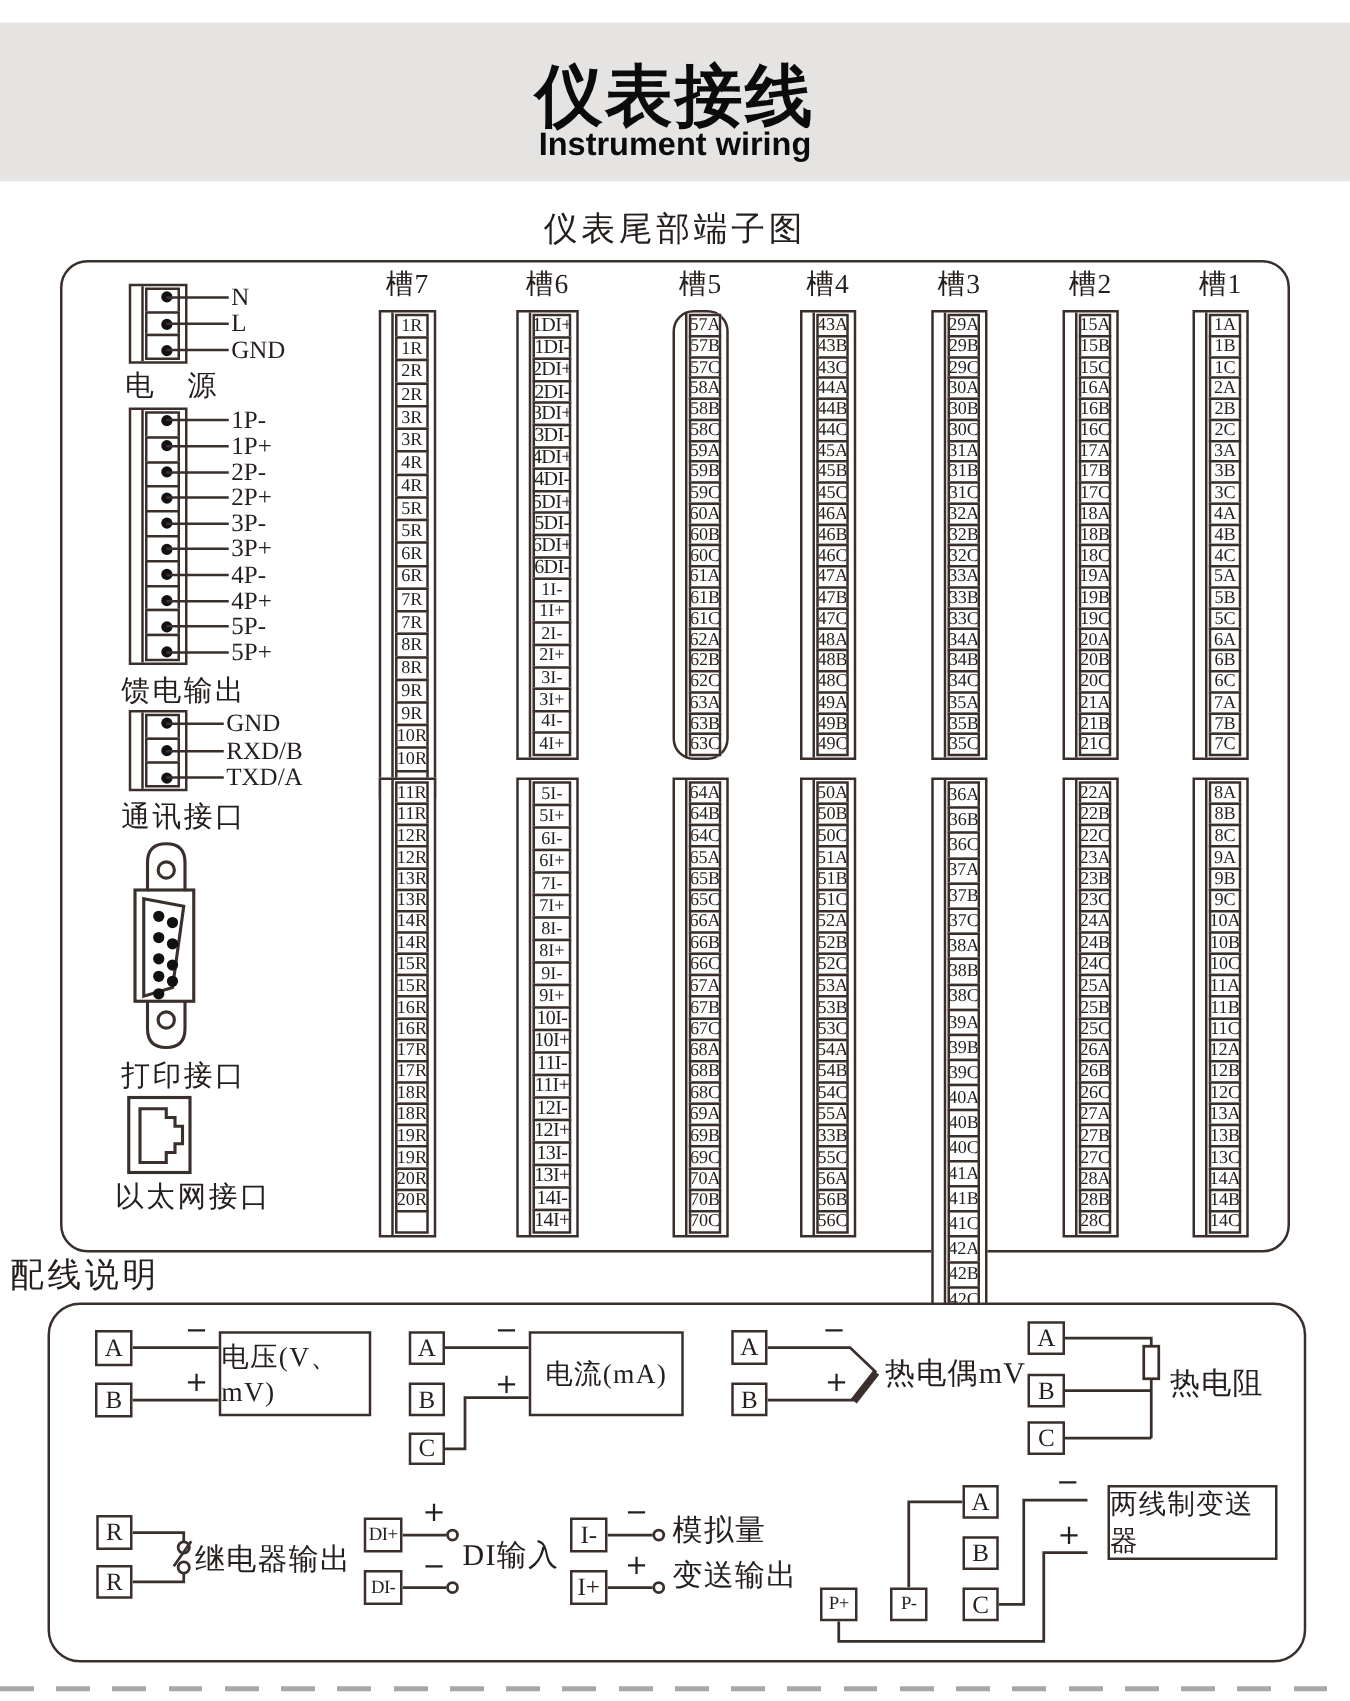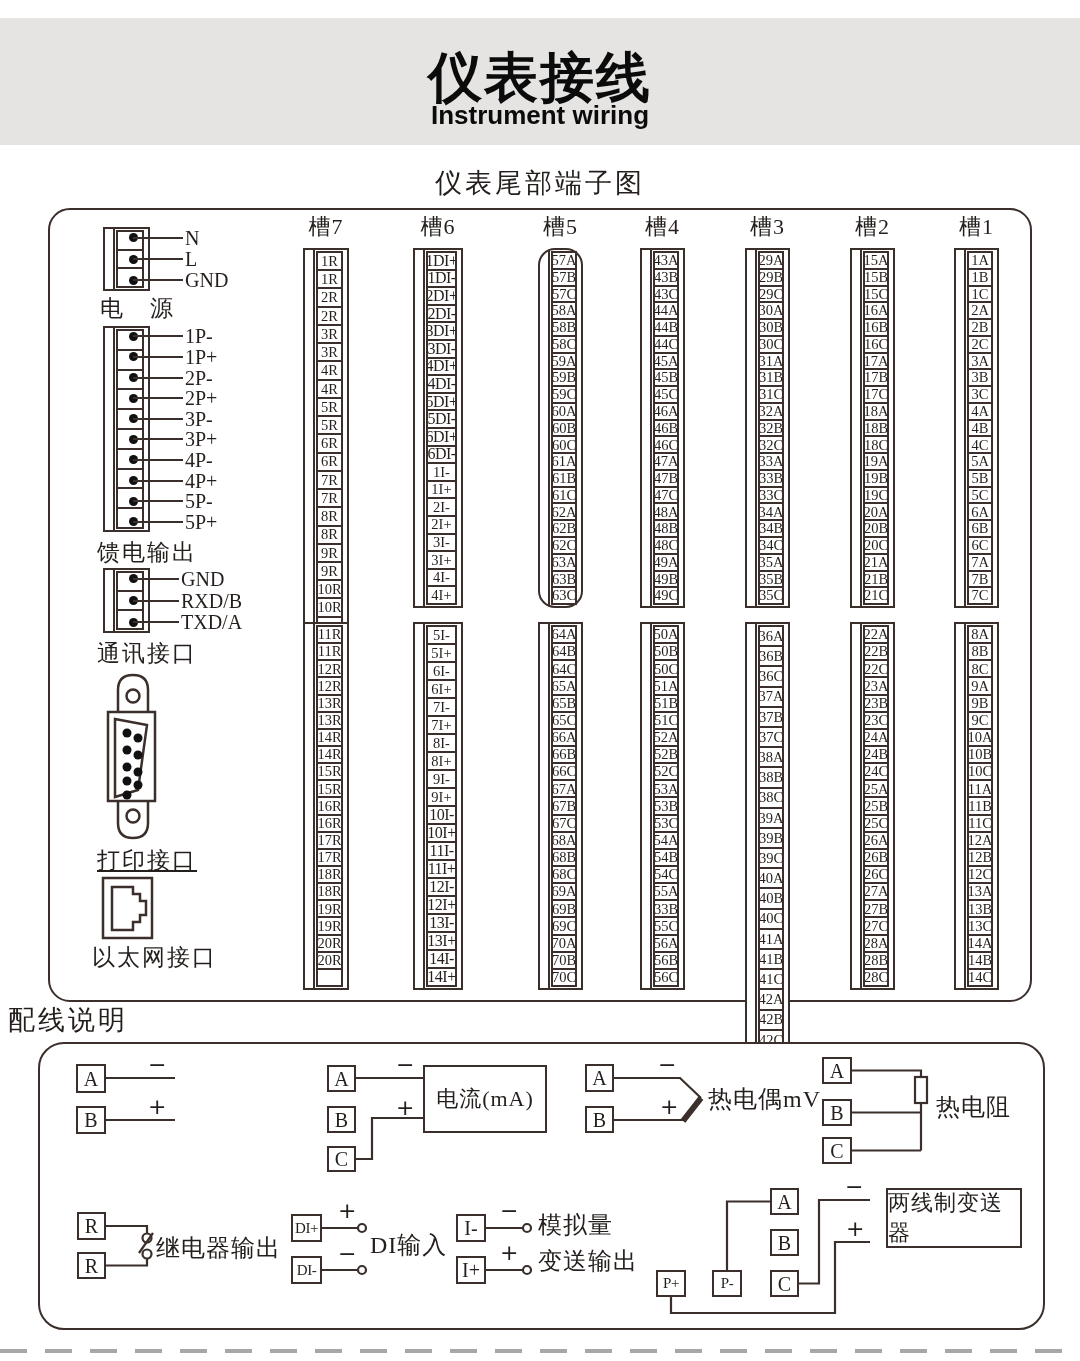--- a/index.html
+++ b/index.html
@@ -509,21 +509,21 @@
       <div class="wire" style="left: 133px; top: 599.5px; width: 46px;"></div>
       <div class="pinlabel" style="left: 181px; top: 590.5px;">RXD/B</div>
       <div class="dot" style="left: 128.5px; top: 617.667px;"></div>
       <div class="wire" style="left: 133px; top: 621.167px; width: 46px;"></div>
       <div class="pinlabel" style="left: 181px; top: 612.167px;">TXD/A</div>
     </div>
 
   <div class="seclabel" style="left:100px;top:293px;">电　源</div>
   <div class="seclabel" style="left:97px;top:537px;">馈电输出</div>
   <div class="seclabel" style="left:97px;top:638px;">通讯接口</div>
-  <div class="seclabel" style="left:97px;top:845px;text-decoration:underline;">打印接口</div>
+  <div class="seclabel" style="left:97px;top:845px;">打印接口</div>
   <div class="seclabel" style="left:92px;top:942px;">以太网接口</div>
 
   <svg style="left:100px;top:672px;" width="64" height="170" viewBox="0 0 64 170">
     <g fill="none" stroke="#3a2f2b" stroke-width="2.5">
       <path d="M18,41 L18,18 Q18,3 33,3 Q48,3 48,18 L48,41"></path>
       <path d="M18,128 L18,151 Q18,166 33,166 Q48,166 48,151 L48,128"></path>
       <rect x="8" y="40" width="47" height="89"></rect>
       <polygon points="15,47 47,53 38,118 15,125"></polygon>
       <circle cx="33" cy="24" r="6.5"></circle>
       <circle cx="33" cy="144" r="6.5"></circle>
@@ -589,20 +589,21 @@
       <path d="M727,228 V159.5 H770"></path>
       <path d="M799,241.5 H819 V158 H870"></path>
       <path d="M671,255 V271 H835 V200 H870"></path>
     </g>
   </svg>
 
   <div class="term" style="left:76px;top:1064px;width:30px;height:29px;">A</div>
   <div class="term" style="left:76px;top:1106px;width:30px;height:28px;">B</div>
   <div class="sign" style="left:148px;top:1054px;">−</div>
   <div class="sign" style="left:148px;top:1096px;">+</div>
+  <div class="device" style="left:175px;top:1065px;width:122px;height:68px;">电压(V、mV)</div>
 
   <div class="term" style="left:327px;top:1065px;width:29px;height:27px;">A</div>
   <div class="term" style="left:327px;top:1106px;width:29px;height:27px;">B</div>
   <div class="term" style="left:327px;top:1146px;width:29px;height:26px;">C</div>
   <div class="sign" style="left:396px;top:1054px;">−</div>
   <div class="sign" style="left:396px;top:1097px;">+</div>
   <div class="device" style="left:423px;top:1065px;width:124px;height:68px;">电流(mA)</div>
 
   <div class="term" style="left:585px;top:1064px;width:29px;height:28px;">A</div>
   <div class="term" style="left:585px;top:1106px;width:29px;height:27px;">B</div>

